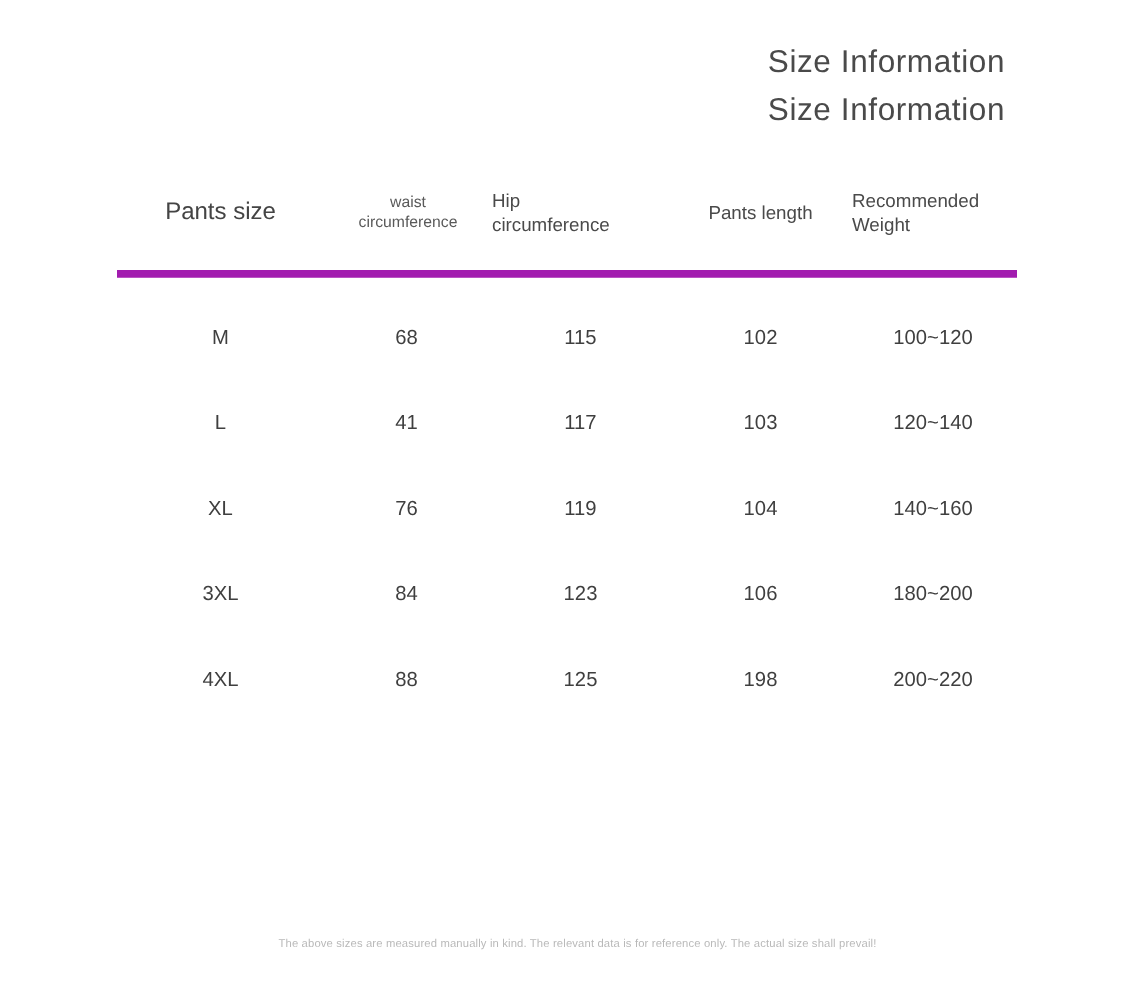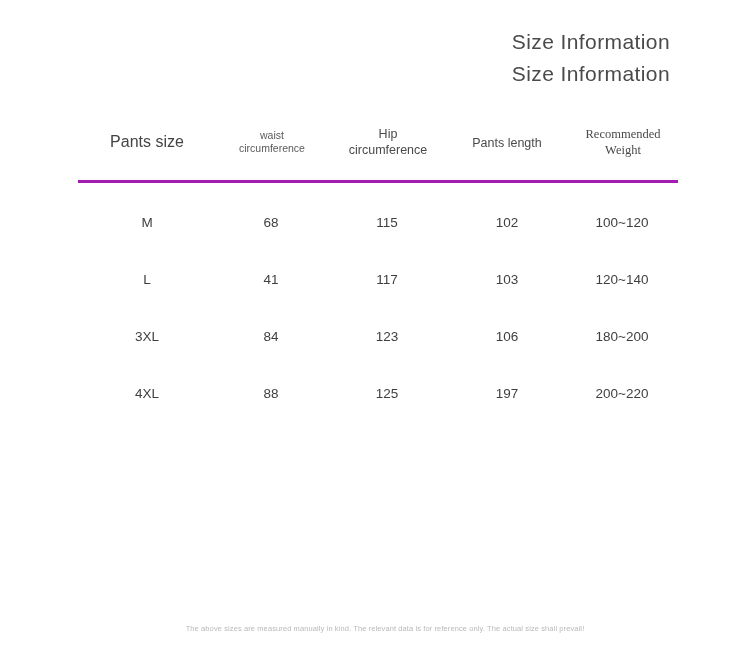--- a/index.html
+++ b/index.html
@@ -58,21 +58,21 @@
     vertical-align: middle;
     padding: 0 0 22px 0;
     text-align: center;
     color: #4a4a4a;
   }
 
   th.col-0 { width: 138px; }
   th.col-1 { width: 110px; }
   th.col-2 { width: 122px; }
   th.col-3 { width: 118px; }
-  th.col-4 { width: 112px; font-family: Liberation Serif, serif; }
+  th.col-4 { width: 112px; }
 
   .th-main {
     font-size: 16px;
     line-height: 22px;
     color: #444;
   }
   .th-small {
     font-size: 10.5px;
     line-height: 13px;
     color: #5a5a5a;
@@ -81,28 +81,28 @@
   }
   .th-small .l1 { display: block; }
   .th-small .l2 { display: block; }
 
   .th-mid {
     font-size: 12.5px;
     line-height: 16px;
     color: #4a4a4a;
   }
   .th-mid-left {
-    text-align: center;
+    text-align: left;
     padding-left: 2px;
   }
   .th-mid-left .l1 { display: block; }
   .th-mid-left .l2 { display: block; }
 
   thead tr {
-    border-bottom: 3px solid #a21caf;
+    border-bottom: 5px solid #a21caf;
   }
 
   table.size-table td {
     text-align: center;
     font-size: 13.5px;
     color: #3f3f3f;
     height: 55px;
     vertical-align: middle;
     font-weight: 400;
   }
@@ -173,31 +173,38 @@
             <td>100~120</td>
           </tr>
           <tr>
             <td>L</td>
             <td>41</td>
             <td>117</td>
             <td>103</td>
             <td>120~140</td>
           </tr>
           <tr>
+            <td>XL</td>
+            <td>76</td>
+            <td>119</td>
+            <td>104</td>
+            <td>140~160</td>
+          </tr>
+          <tr>
             <td>3XL</td>
             <td>84</td>
             <td>123</td>
             <td>106</td>
             <td>180~200</td>
           </tr>
           <tr>
             <td>4XL</td>
             <td>88</td>
             <td>125</td>
-            <td>197</td>
+            <td>198</td>
             <td>200~220</td>
           </tr>
         </tbody>
     </table>
   </div>
 
   <div class="footnote">The above sizes are measured manually in kind. The relevant data is for reference only. The actual size shall prevail!</div>
 
 </div>
 

